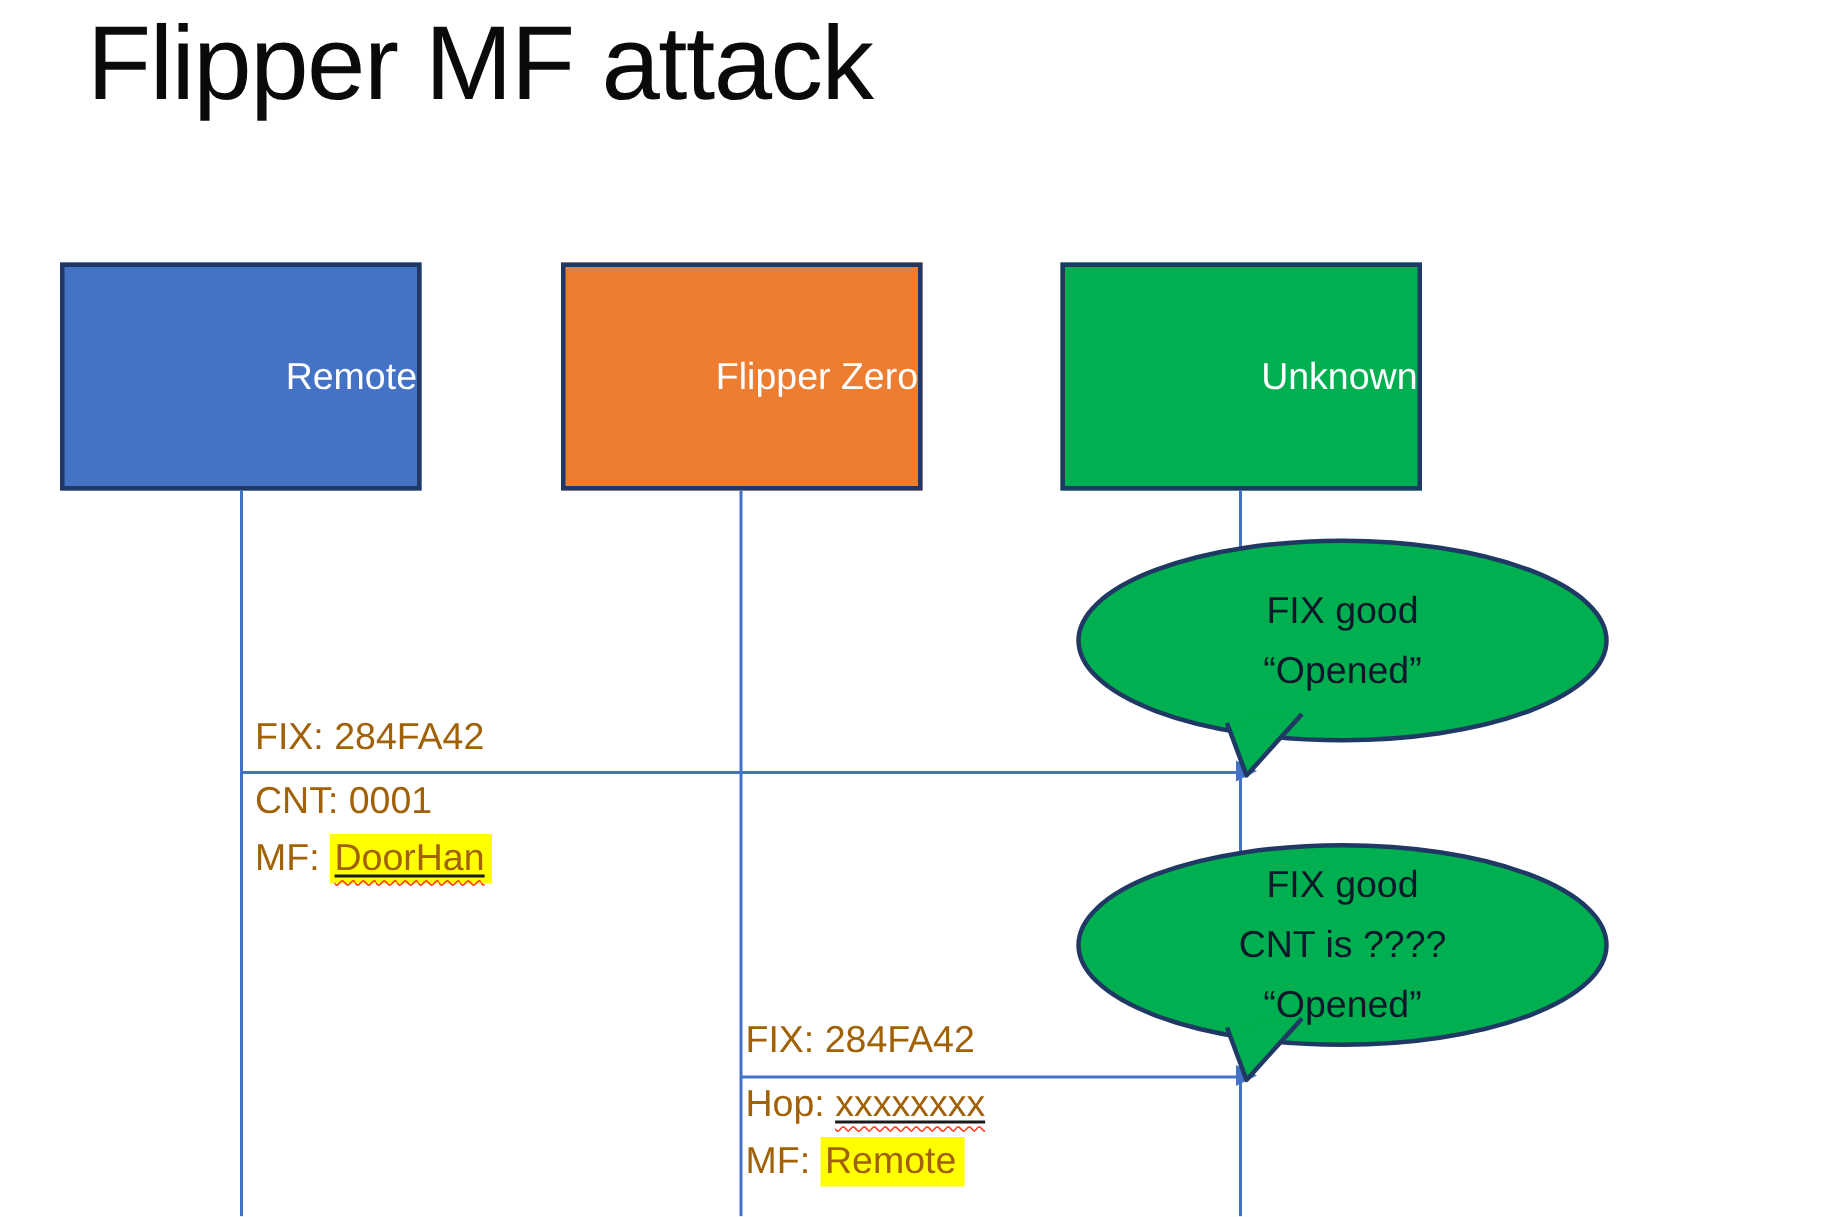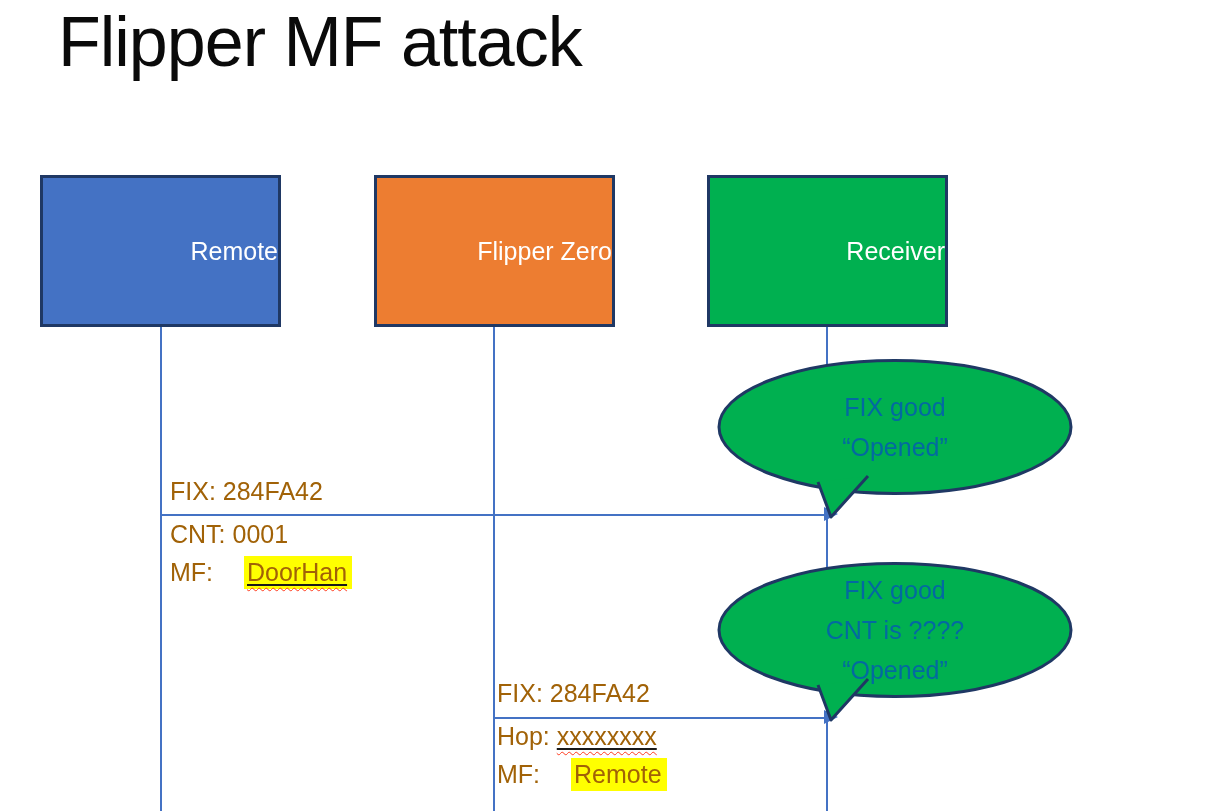--- a/index.html
+++ b/index.html
@@ -41,56 +41,56 @@
   #arrow2-head { left:824px; top:710px; }
 
   .msg-text { position:absolute; font-size:25px; color:#a16207; white-space:nowrap; }
   #m1a { left:170px; top:477px; }
   #m1b { left:170px; top:520px; }
   #m1c { left:170px; top:558px; }
   #m2a { left:497px; top:679px; }
   #m2b { left:497px; top:722px; }
   #m2c { left:497px; top:760px; }
 
-  .hl { background:var(--highlight); padding:2px 5px 3px 3px;margin-left:24px; }
+  .hl { background:var(--highlight); padding:2px 5px 3px 3px; }
   .u  { text-decoration:underline; text-decoration-color:#1a1a1a;
         text-decoration-thickness:1.5px; text-underline-offset:3px; }
   .sq { text-decoration:underline wavy var(--squiggle-red);
         text-decoration-thickness:1.2px; text-underline-offset:6px; }
 
   .bubble { position:absolute; left:710px; width:370px; height:172px; }
   #bubble1-svg { top:352px; }
   #bubble2-svg { top:555px; }
   .bubble ellipse, .bubble .tail {
     fill:var(--bubble-fill); stroke:var(--border-dark);
     stroke-width:3; stroke-linejoin:round;
   }
   .bubble-text {
     position:absolute; left:718px; width:354px; height:134px;
     display:flex; flex-direction:column; align-items:center; justify-content:center;
-    color:#0369a1; font-size:25px; line-height:40px; text-align:center;
+    color:#0f172a; font-size:25px; line-height:40px; text-align:center;
   }
   #bubble1-text { top:360px; }
   #bubble2-text { top:563px; }
 </style>
 </head>
 <body>
 
 <div class="slide">
 
   <div class="title">Flipper MF attack</div>
 
   <div class="actor" id="actor-remote">
     <span>Remote</span>
   </div>
   <div class="actor" id="actor-flipper">
     <span>Flipper Zero</span>
   </div>
   <div class="actor" id="actor-receiver">
-    <span>Receiver</span>
+    <span>Unknown</span>
   </div>
 
   <div class="lifeline" id="lifeline-remote"></div>
   <div class="lifeline" id="lifeline-flipper"></div>
   <div class="lifeline" id="lifeline-receiver"></div>
 
   <div class="msg-line" id="arrow1-line"></div>
   <div class="arrow-head" id="arrow1-head"></div>
   <div class="msg-line" id="arrow2-line"></div>
   <div class="arrow-head" id="arrow2-head"></div>

